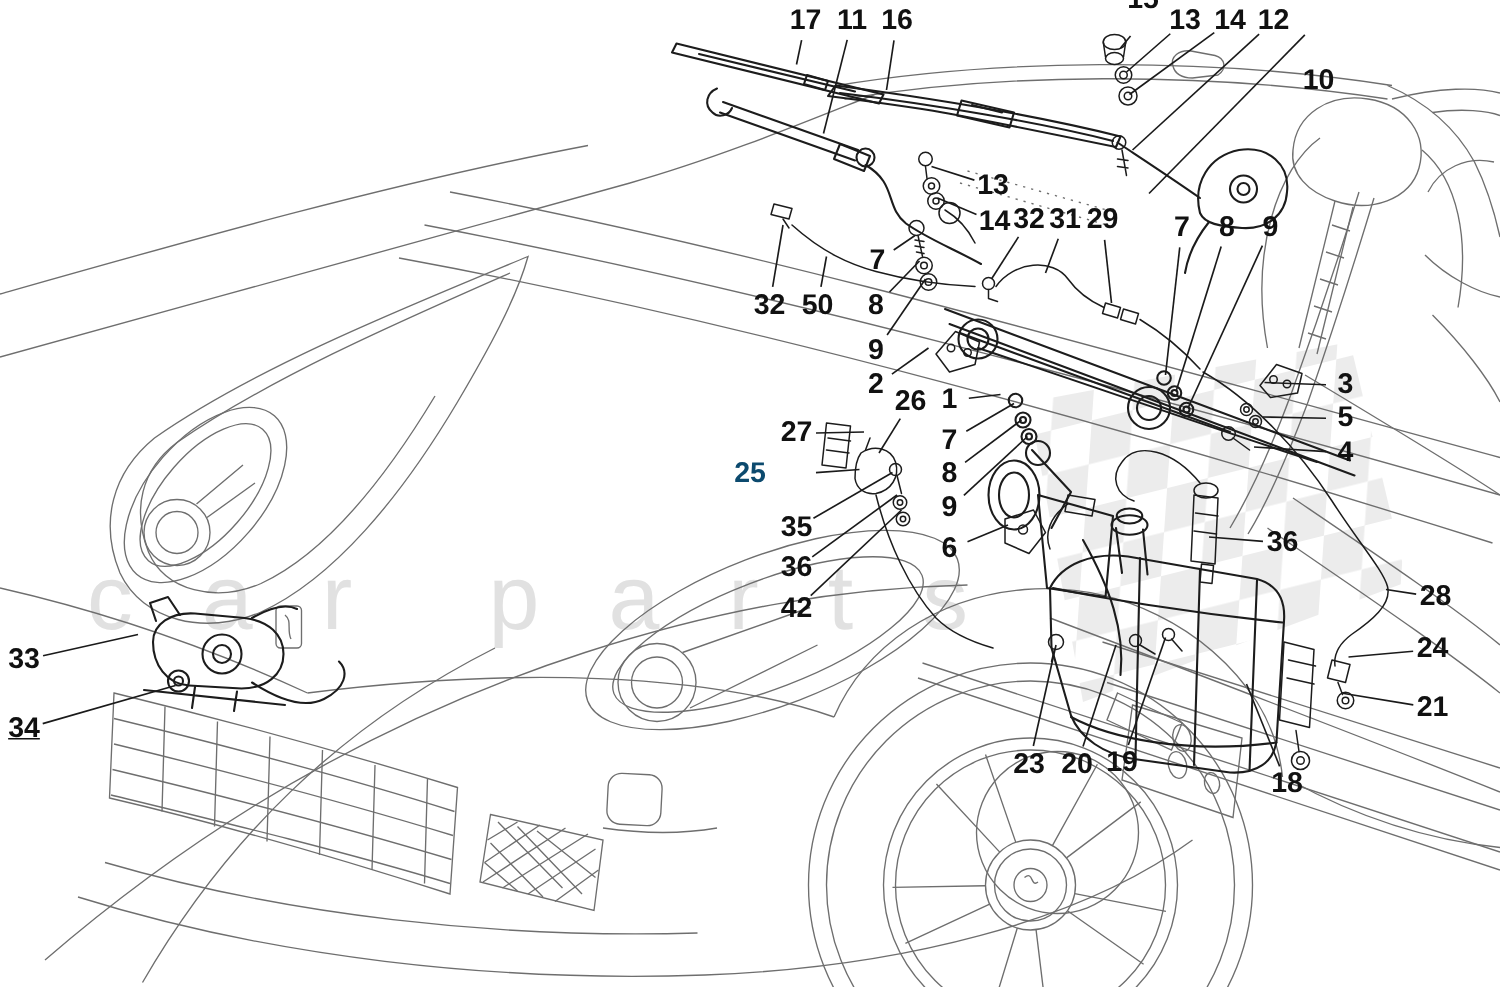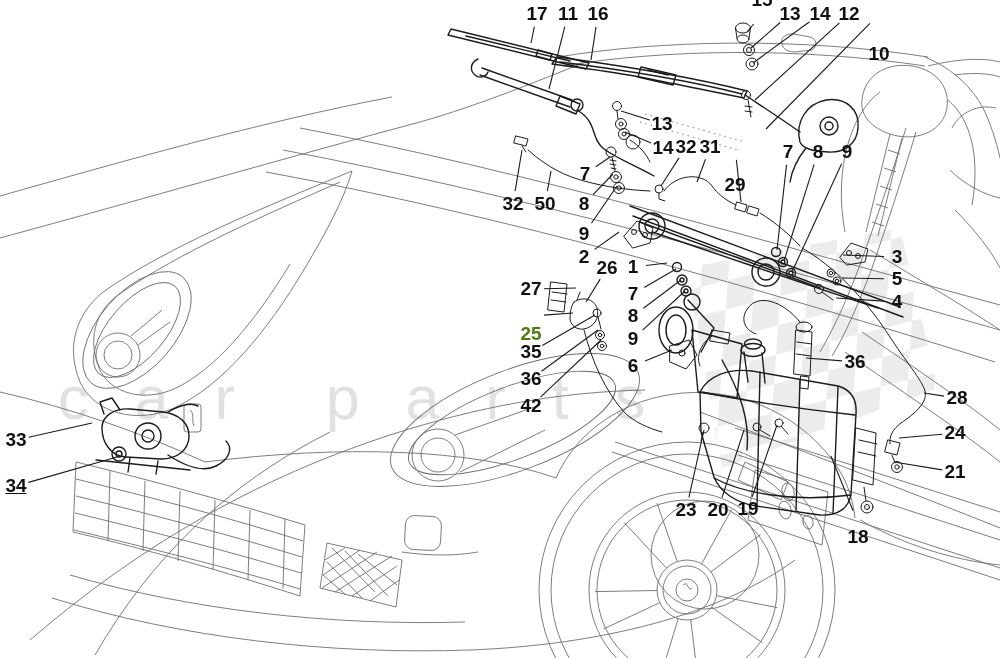--- a/index.html
+++ b/index.html
@@ -385,48 +385,48 @@
       <div class="callout" style="left: 598px; top: 14px; color: rgb(17, 17, 17);">16</div>
       <div class="callout" style="left: 762px; top: 0; color: rgb(17, 17, 17);">15</div>
       <div class="callout" style="left: 790px; top: 14px; color: rgb(17, 17, 17);">13</div>
       <div class="callout" style="left: 820px; top: 14px; color: rgb(17, 17, 17);">14</div>
       <div class="callout" style="left: 849px; top: 14px; color: rgb(17, 17, 17);">12</div>
       <div class="callout" style="left: 879px; top: 14px; color: rgb(17, 17, 17); margin-top: 40px;">10</div>
       <div class="callout" style="left: 662px; top: 124px; color: rgb(17, 17, 17);">13</div>
       <div class="callout" style="left: 663px; top: 148px; color: rgb(17, 17, 17);">14</div>
       <div class="callout" style="left: 686px; top: 147px; color: rgb(17, 17, 17);">32</div>
       <div class="callout" style="left: 710px; top: 147px; color: rgb(17, 17, 17);">31</div>
-      <div class="callout" style="left: 735px; top: 147px; color: rgb(17, 17, 17); margin-top: 38px;">29</div>
+      <div class="callout" style="left: 735px; top: 147px; color: rgb(17, 17, 17);">29</div>
       <div class="callout" style="left: 788px; top: 152px; color: rgb(17, 17, 17);">7</div>
       <div class="callout" style="left: 818px; top: 152px; color: rgb(17, 17, 17);">8</div>
       <div class="callout" style="left: 847px; top: 152px; color: rgb(17, 17, 17);">9</div>
       <div class="callout" style="left: 585px; top: 174px; color: rgb(17, 17, 17);">7</div>
       <div class="callout" style="left: 513px; top: 204px; color: rgb(17, 17, 17);">32</div>
       <div class="callout" style="left: 545px; top: 204px; color: rgb(17, 17, 17);">50</div>
       <div class="callout" style="left: 584px; top: 204px; color: rgb(17, 17, 17);">8</div>
       <div class="callout" style="left: 584px; top: 234px; color: rgb(17, 17, 17);">9</div>
       <div class="callout" style="left: 584px; top: 257px; color: rgb(17, 17, 17);">2</div>
       <div class="callout" style="left: 607px; top: 268px; color: rgb(17, 17, 17);">26</div>
       <div class="callout" style="left: 633px; top: 267px; color: rgb(17, 17, 17);">1</div>
       <div class="callout" style="left: 531px; top: 289px; color: rgb(17, 17, 17);">27</div>
       <div class="callout" style="left: 633px; top: 294px; color: rgb(17, 17, 17);">7</div>
-      <div class="callout" style="left: 531px; top: 316px; color: #4d7c0f; margin-top: 18px;">25</div>
+      <div class="callout" style="left: 500px; top: 316px; color: #0c4a6e;">25</div>
       <div class="callout" style="left: 633px; top: 316px; color: rgb(17, 17, 17);">8</div>
       <div class="callout" style="left: 531px; top: 352px; color: rgb(17, 17, 17);">35</div>
       <div class="callout" style="left: 633px; top: 339px; color: rgb(17, 17, 17);">9</div>
       <div class="callout" style="left: 531px; top: 379px; color: rgb(17, 17, 17);">36</div>
       <div class="callout" style="left: 633px; top: 366px; color: rgb(17, 17, 17);">6</div>
       <div class="callout" style="left: 531px; top: 406px; color: rgb(17, 17, 17);">42</div>
       <div class="callout" style="left: 897px; top: 257px; color: rgb(17, 17, 17);">3</div>
       <div class="callout" style="left: 897px; top: 279px; color: rgb(17, 17, 17);">5</div>
       <div class="callout" style="left: 897px; top: 302px; color: rgb(17, 17, 17);">4</div>
       <div class="callout" style="left: 855px; top: 362px; color: rgb(17, 17, 17);">36</div>
       <div class="callout" style="left: 957px; top: 398px; color: rgb(17, 17, 17);">28</div>
       <div class="callout" style="left: 955px; top: 433px; color: rgb(17, 17, 17);">24</div>
       <div class="callout" style="left: 955px; top: 472px; color: rgb(17, 17, 17);">21</div>
       <div class="callout" style="left: 16px; top: 440px; color: rgb(17, 17, 17);">33</div>
       <div class="callout" style="left: 16px; top: 486px; color: rgb(17, 17, 17); text-decoration: underline;">34</div>
       <div class="callout" style="left: 686px; top: 510px; color: rgb(17, 17, 17);">23</div>
       <div class="callout" style="left: 718px; top: 510px; color: rgb(17, 17, 17);">20</div>
       <div class="callout" style="left: 748px; top: 509px; color: rgb(17, 17, 17);">19</div>
-      <div class="callout" style="left: 858px; top: 523px; color: rgb(17, 17, 17); margin-top: 14px;">18</div>
+      <div class="callout" style="left: 858px; top: 523px; color: rgb(17, 17, 17);">18</div>
     </div>
 </div>
 
 </body></html>

